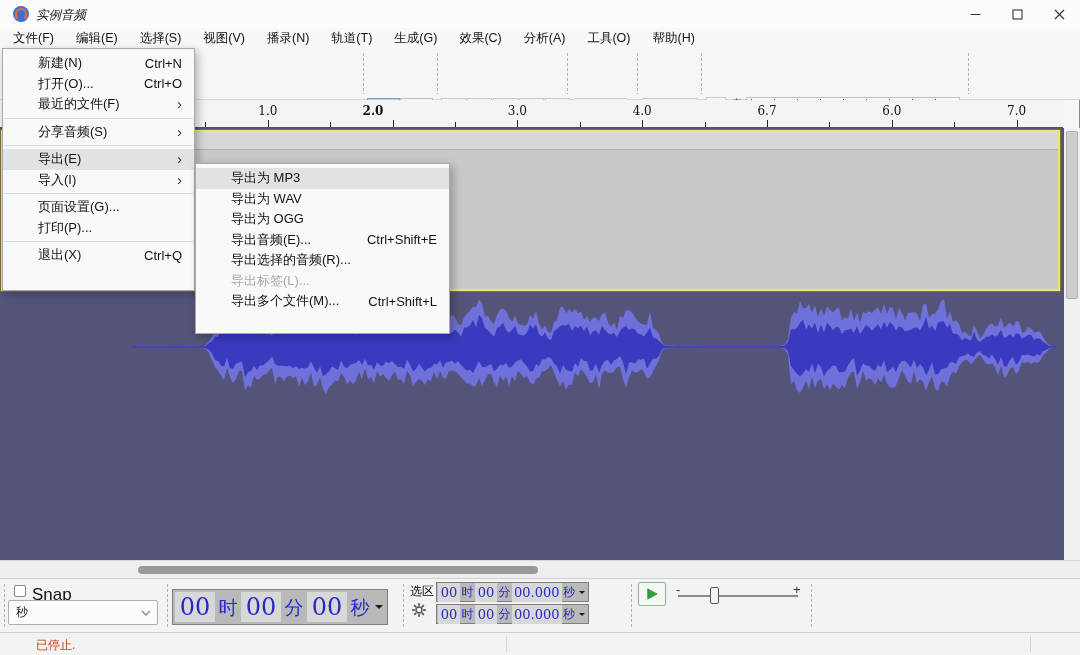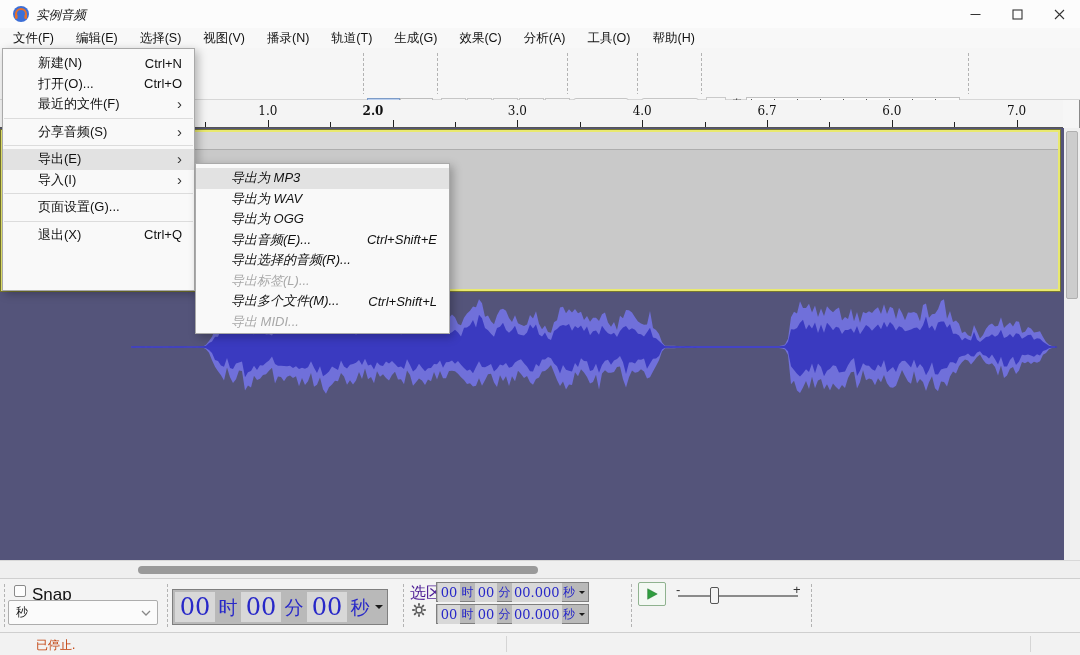--- a/index.html
+++ b/index.html
@@ -54,21 +54,21 @@
   .bgrip{position:absolute;top:4px;width:3px;height:44px;background-image:radial-gradient(#b3b3b3 38%,rgba(0,0,0,0) 40%);background-size:3px 5px;}
   #snap-check{left:14px;top:6px;width:12px;height:12px;background:#fdfdfd;border:1px solid #8a8a8a;border-radius:2px;box-sizing:border-box;}
   #snap-label{left:32px;top:6px;font-size:17px;}
   #snap-combo{left:8px;top:21px;width:150px;height:25px;background:#fbfbfb;border:1px solid #adadad;border-radius:2px;box-sizing:border-box;display:flex;align-items:center;}
   #snap-combo .val{font-size:12px;padding-left:7px;flex:1;color:#222;}
   .timebox{position:absolute;display:flex;align-items:center;background:#b9b9b9;border:1px solid #7f7f7f;box-sizing:border-box;}
   .tcell{font-family:"DejaVu Serif",serif;color:#2828c8;text-align:center;}
   .tdig{background:#d8d8d8;}
   .tri{width:0;height:0;border:4px solid rgba(0,0,0,0);border-top-color:#1a1a1a;margin:3px 2px 0 2px;}
   .tri.sm{border-width:3.5px;margin-top:3px;}
-  #selection-label{font-size:16px;color:#4c1d95;}
+  #selection-label{font-size:12px;color:#000000;}
   .greenplay{background:#f3f8f3;border:1px solid #8fb28f;border-radius:2px;display:flex;align-items:center;justify-content:center;}
   #speed-slider{left:672px;top:3px;width:132px;height:26px;}
   #speed-slider .line{position:absolute;left:6px;top:13px;width:120px;height:1.5px;background:#8a8a8a;}
   #speed-thumb{position:absolute;left:38px;top:5px;width:9px;height:17px;background:#f4f4f4;border:1px solid #555;border-radius:2px;box-sizing:border-box;}
   .pm{position:absolute;top:0;font-size:13px;color:#333;}
   
   #statusbar{left:0;top:632px;width:1080px;height:23px;background:#f2f2f2;border-top:1px solid #cfcfcf;box-sizing:border-box;}
   #status-text{left:36px;top:4px;font-size:12px;color:#c2410c;}
   .ssep{position:absolute;top:3px;width:1px;height:16px;background:#d5d5d5;}
   
@@ -487,28 +487,32 @@
       </div>
       <div class="menu-item">
         <span class="mi-label">导入(I)</span>
         <span class="mi-right arrow">›</span>
       </div>
       <div class="menu-sep"></div>
       <div class="menu-item">
         <span class="mi-label">页面设置(G)...</span>
         <span class="mi-right"></span>
       </div>
+      <div class="menu-item">
+        <span class="mi-label">打印(P)...</span>
+        <span class="mi-right"></span>
+      </div>
       <div class="menu-sep"></div>
       <div class="menu-item">
         <span class="mi-label">退出(X)</span>
         <span class="mi-right">Ctrl+Q</span>
       </div>
     </div>
 
-  <div class="menu-panel" id="export-submenu" style="left:195px;top:163px;width:255px;height:171px;font-style:italic;">
+  <div class="menu-panel" id="export-submenu" style="left:195px;top:163px;width:255px;height:171px;">
       <div class="menu-item hl">
         <span class="mi-label">导出为 MP3</span>
         <span class="mi-right"></span>
       </div>
       <div class="menu-item">
         <span class="mi-label">导出为 WAV</span>
         <span class="mi-right"></span>
       </div>
       <div class="menu-item">
         <span class="mi-label">导出为 OGG</span>
@@ -523,19 +527,15 @@
         <span class="mi-right"></span>
       </div>
       <div class="menu-item dis">
         <span class="mi-label">导出标签(L)...</span>
         <span class="mi-right"></span>
       </div>
       <div class="menu-item">
         <span class="mi-label">导出多个文件(M)...</span>
         <span class="mi-right">Ctrl+Shift+L</span>
       </div>
-      <div class="menu-item dis">
-        <span class="mi-label">导出 MIDI...</span>
-        <span class="mi-right"></span>
-      </div>
     </div>
 
 </div>
 
 </body></html>

